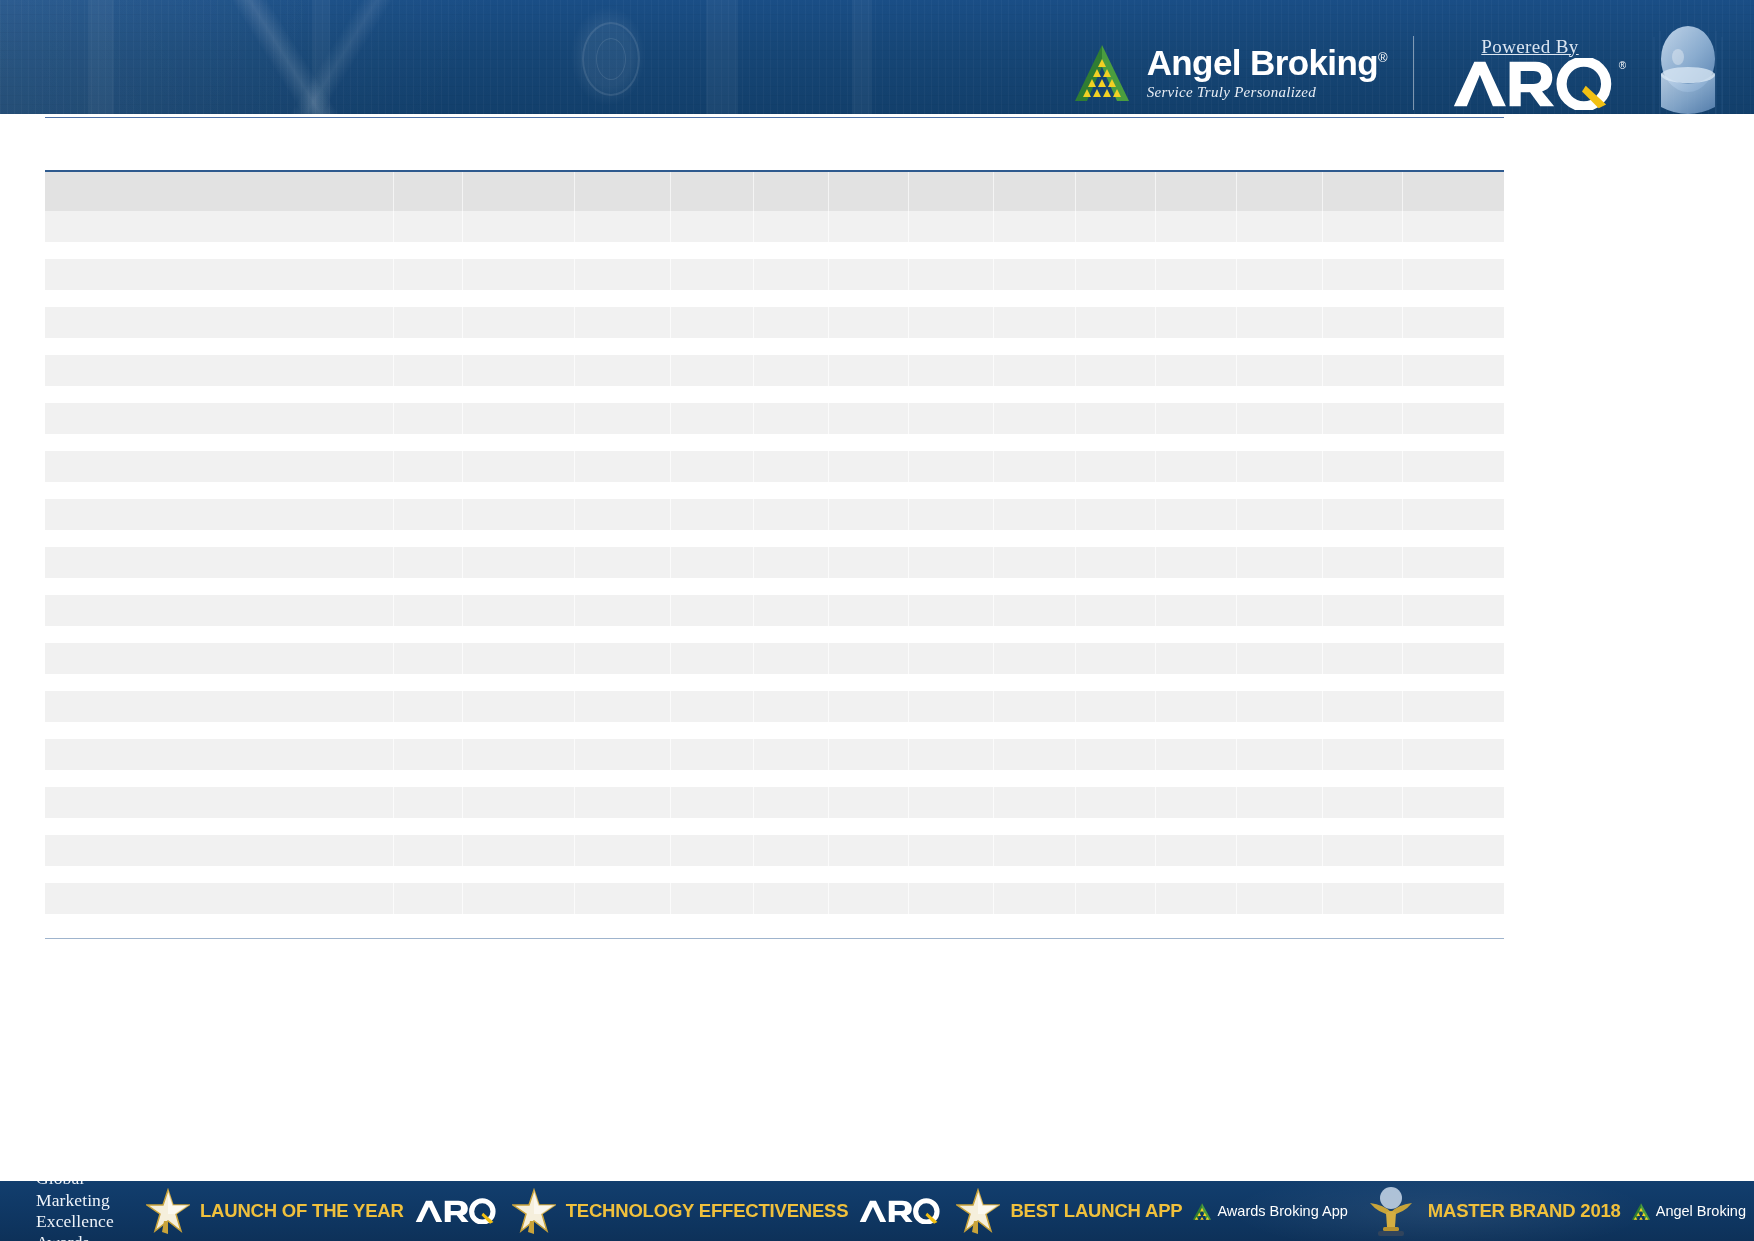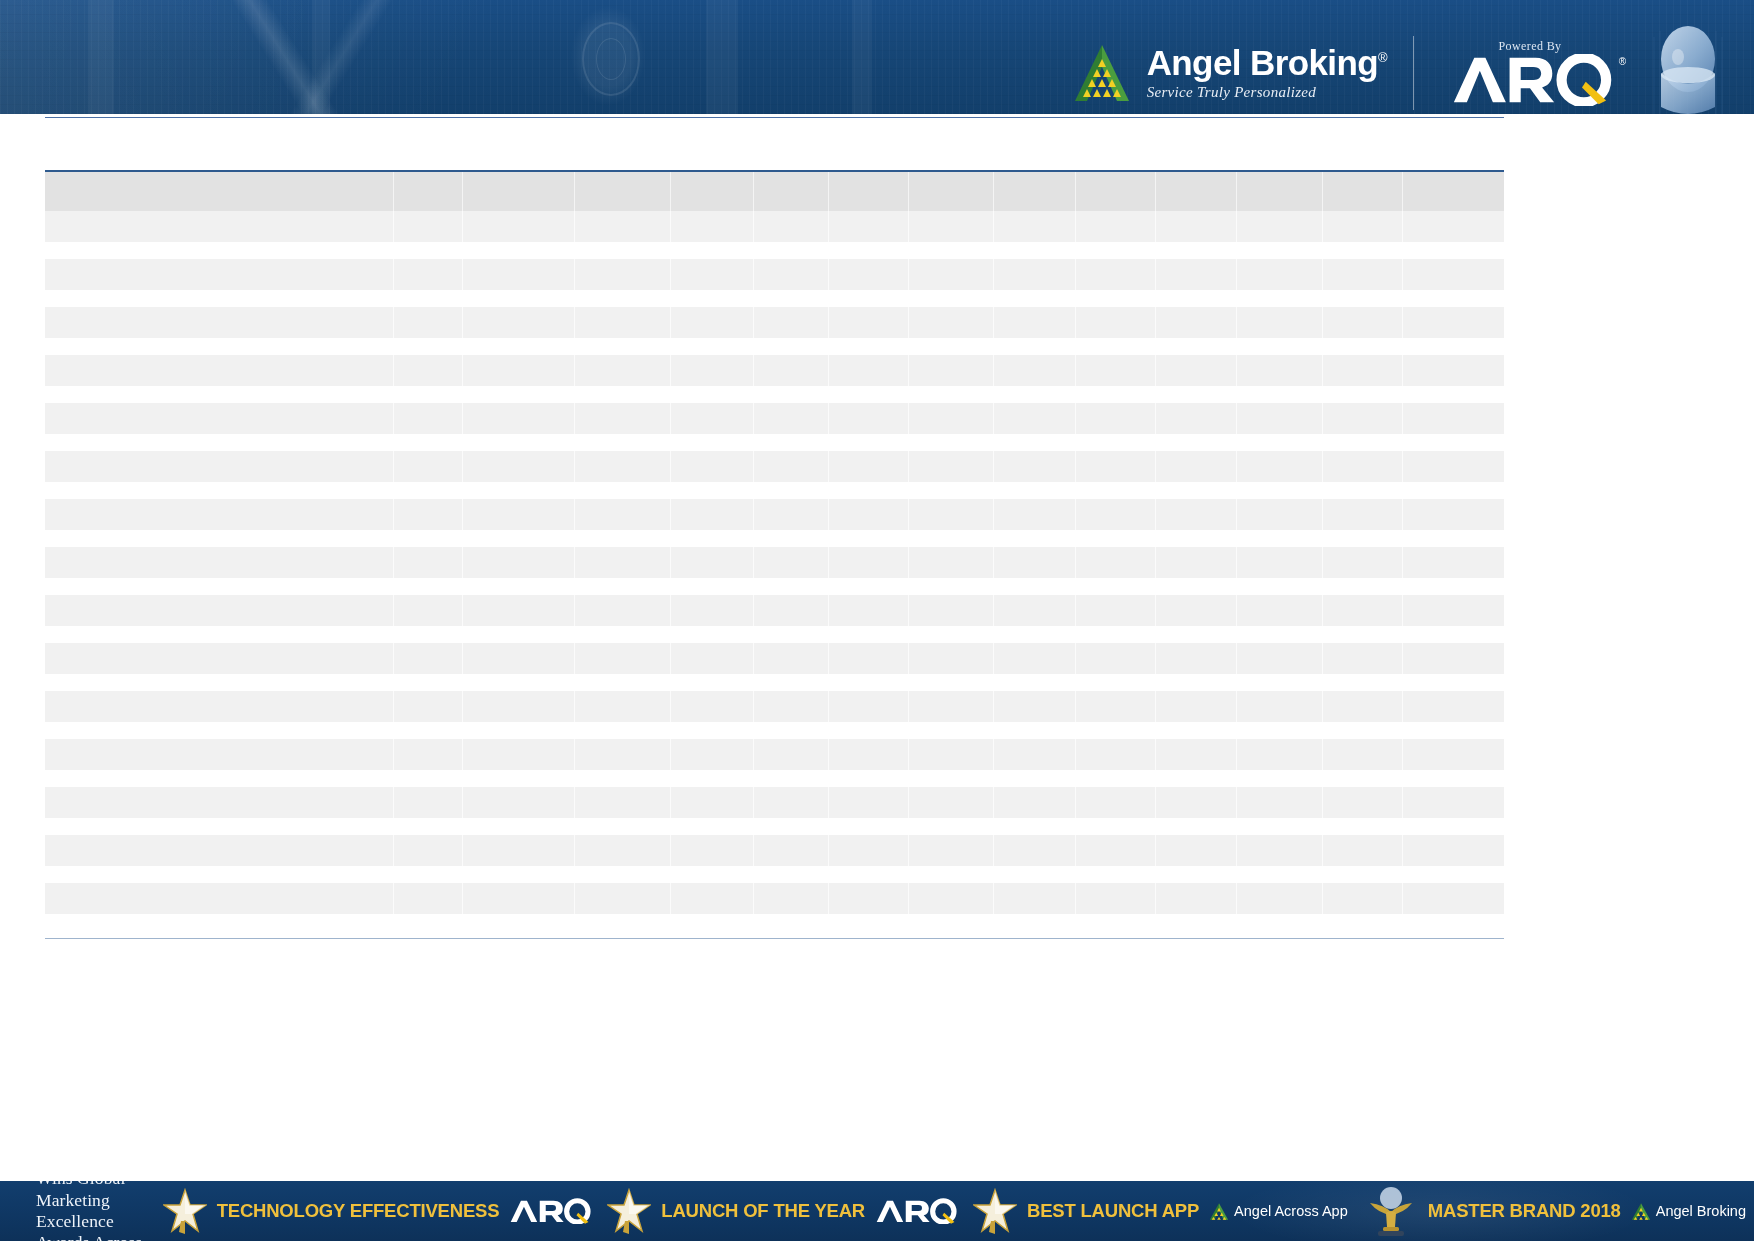--- a/index.html
+++ b/index.html
@@ -64,22 +64,23 @@
     margin-top:4px; white-space:nowrap; font-family:"Liberation Serif", serif;
   }
   .divider-v{
     width:1px; height:74px; background:rgba(255,255,255,.45); margin:0 4px;
   }
   .arq-block{
     display:flex; flex-direction:column; align-items:center; justify-content:center;
     padding:0 18px 0 26px;
   }
   .arq-powered{
-    color:#dce6f2; font-size:12px; letter-spacing:.4px; margin-bottom:0;
+    color:#dce6f2; font-size:19px; letter-spacing:.4px; margin-bottom:0;
     font-family:"Liberation Serif", serif;
+    text-decoration:underline;
   }
   .arq-word{ position:relative; display:flex; align-items:center; }
   .arq-reg{
     position:absolute; right:-10px; top:2px; color:#ffffff; font-size:10px;
   }
   .arq-head{ width:96px; height:104px; position:relative; margin-left:6px; }
 
   
   .top-rule{
     position:absolute; left:45px; top:117px; width:1459px; height:1px;
@@ -737,40 +738,40 @@
   </div>
 
   <div class="fb-item">
     <span class="star-ico">
       <svg viewBox="0 0 44 46" width="44" height="46" aria-hidden="true">
         <polygon points="22,2 27,17 43,17 30,26 35,43 22,33 9,43 14,26 1,17 17,17" fill="#f5efdc" stroke="#c9a33a" stroke-width="1.5"></polygon>
         <polygon points="22,2 27,17 43,17 30,26 22,26" fill="#ffffff" opacity="0.55"></polygon>
         <polygon points="18,33 22,33 22,46 16,44" fill="#c9a33a"></polygon>
       </svg>
     </span>
-    <span class="fb-label">TECHNOLOGY EFFECTIVENESS</span>
+    <span class="fb-label">LAUNCH OF THE YEAR</span>
     <span class="fb-arq">
       <svg viewBox="0 0 96 30" width="82" height="26" aria-hidden="true">
         <path d="M2 28 L14 3 L21 3 L33 28 L26 28 L17.5 10 L9 28 Z" fill="#ffffff"></path>
         <path d="M36 28 L36 3 L52 3 C59 3 63 7 63 12 C63 16 61 19 57 20 L64 28 L56 28 L50 20 L43 20 L43 28 Z M43 8 L43 15 L51 15 C54 15 55 13.5 55 11.5 C55 9.5 54 8 51 8 Z" fill="#ffffff"></path>
         <circle cx="80" cy="15.5" r="12.5" fill="none" stroke="#ffffff" stroke-width="6"></circle>
         <path d="M81 17 L93 28 L89 30 L79 20 Z" fill="#f2c013"></path>
       </svg>
     </span>
   </div>
 
   <div class="fb-item">
     <span class="star-ico">
       <svg viewBox="0 0 44 46" width="44" height="46" aria-hidden="true">
         <polygon points="22,2 27,17 43,17 30,26 35,43 22,33 9,43 14,26 1,17 17,17" fill="#f5efdc" stroke="#c9a33a" stroke-width="1.5"></polygon>
         <polygon points="22,2 27,17 43,17 30,26 22,26" fill="#ffffff" opacity="0.55"></polygon>
         <polygon points="18,33 22,33 22,46 16,44" fill="#c9a33a"></polygon>
       </svg>
     </span>
-    <span class="fb-label">LAUNCH OF THE YEAR</span>
+    <span class="fb-label">TECHNOLOGY EFFECTIVENESS</span>
     <span class="fb-arq">
       <svg viewBox="0 0 96 30" width="82" height="26" aria-hidden="true">
         <path d="M2 28 L14 3 L21 3 L33 28 L26 28 L17.5 10 L9 28 Z" fill="#ffffff"></path>
         <path d="M36 28 L36 3 L52 3 C59 3 63 7 63 12 C63 16 61 19 57 20 L64 28 L56 28 L50 20 L43 20 L43 28 Z M43 8 L43 15 L51 15 C54 15 55 13.5 55 11.5 C55 9.5 54 8 51 8 Z" fill="#ffffff"></path>
         <circle cx="80" cy="15.5" r="12.5" fill="none" stroke="#ffffff" stroke-width="6"></circle>
         <path d="M81 17 L93 28 L89 30 L79 20 Z" fill="#f2c013"></path>
       </svg>
     </span>
   </div>
 
@@ -791,21 +792,21 @@
           <g fill="#f2d024">
             <polygon points="11,6 13,10 9,10"></polygon>
             <polygon points="8,11 10,15 6,15"></polygon>
             <polygon points="14,11 16,15 12,15"></polygon>
             <polygon points="5,16 7,19 3,19"></polygon>
             <polygon points="11,16 13,19 9,19"></polygon>
             <polygon points="17,16 19,19 15,19"></polygon>
           </g>
         </svg>
       </span>
-      <span>Angel Across App</span>
+      <span>Awards Broking App</span>
     </span>
   </div>
 
   <div class="fb-item">
     <span class="trophy-ico">
       <svg viewBox="0 0 54 52" width="54" height="52" aria-hidden="true">
         <circle cx="27" cy="13" r="11" fill="#c9d8ea" opacity="0.85"></circle>
         <path d="M6 18 Q20 20 27 27 Q34 20 48 18 Q40 28 27 30 Q14 28 6 18 Z" fill="#c8a43a"></path>
         <path d="M22 28 Q27 24 32 28 L31 42 L23 42 Z" fill="#d4ae42"></path>
         <rect x="19" y="42" width="16" height="4" rx="1.5" fill="#b8922f"></rect>

